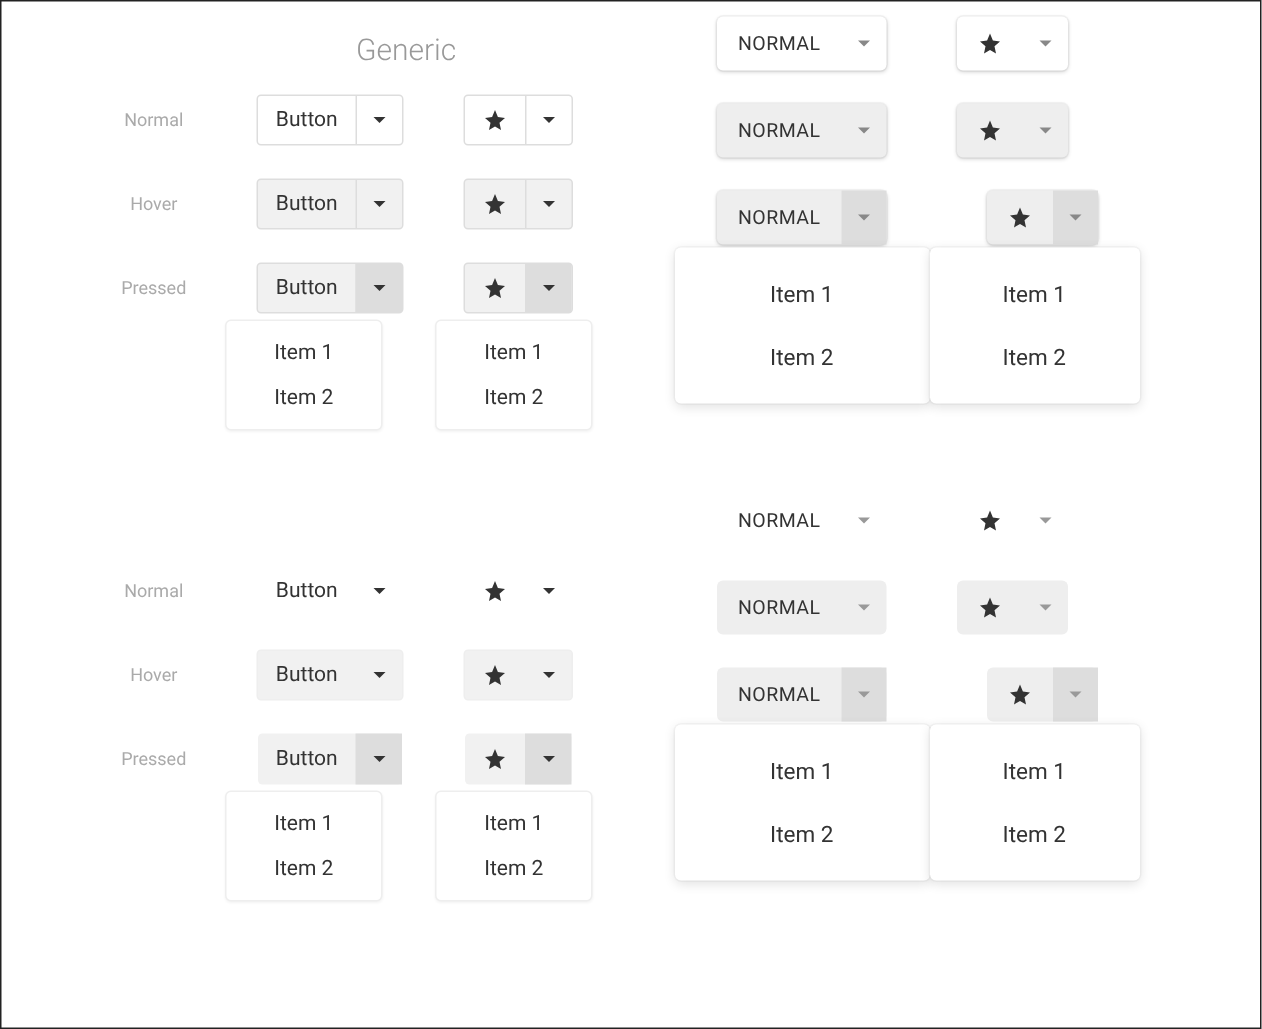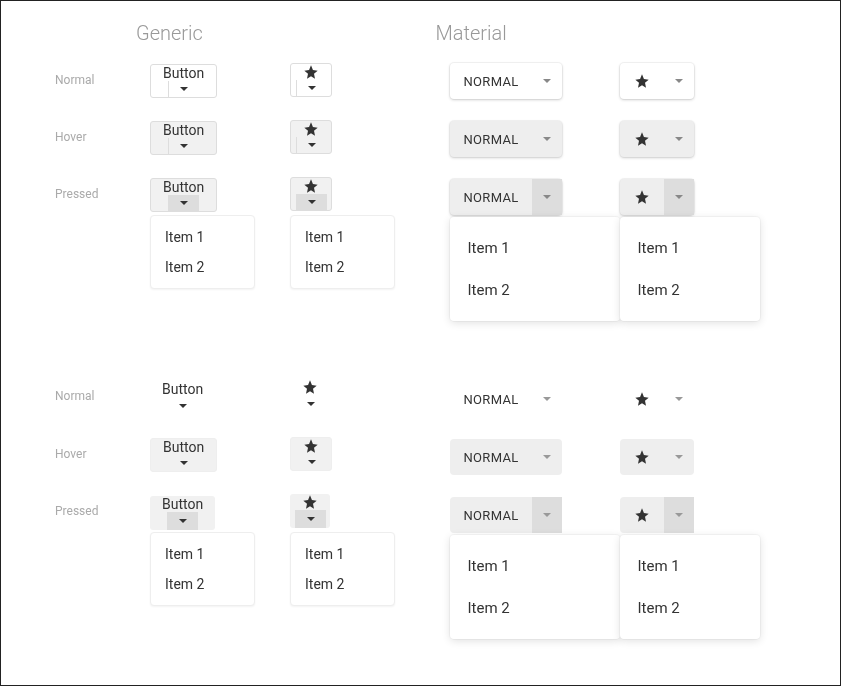--- a/index.html
+++ b/index.html
@@ -14,20 +14,21 @@
     width: 841px;
     height: 686px;
     border: 1px solid #222;
     position: relative;
     background: #fff;
   }
   .inner {
     display: flex;
     padding: 10px 40px 20px 40px;
     gap: 30px;
+    text-align: center;
   }
   .col {
     flex: 1;
     min-width: 0;
   }
   .col-title {
     font-size: 20px;
     font-weight: 300;
     color: #999;
     margin: 10px 0 18px 95px;
@@ -63,21 +64,20 @@
   .g-drop {
     display: inline-flex;
     align-items: center;
     border: 1px solid #ddd;
     background: #fff;
     border-radius: 3px;
     height: 34px;
     font-size: 14px;
     color: #333;
     cursor: pointer;
-    flex-direction: column;
   }
   .g-drop.hov { background: #f1f1f1; }
   .g-drop .main { padding: 0 12px; display:flex; align-items:center; gap:8px; }
   .g-drop .toggle {
     padding: 0 10px;
     border-left: 1px solid transparent;
     height: 100%;
     display:flex; align-items:center;
   }
   .g-drop.split .toggle { border-left-color: #ddd; }
@@ -342,21 +342,20 @@
         <div class="menu">
           <div class="mi">Item 1</div>
           <div class="mi">Item 2</div>
         </div>
       </div>
     </div>
 
   </div>
 
   <div class="col">
-    <div class="col-title material">Material</div>
 
     <div class="row">
       <div class="btn-area" style="width:170px;">
         <div class="m-drop">
           <span class="main">
                 <span>NORMAL</span>
               </span>
           <span class="toggle">
                 <svg class="caret" viewBox="0 0 10 10">
                   <path d="M1 3l4 4 4-4z"></path>

